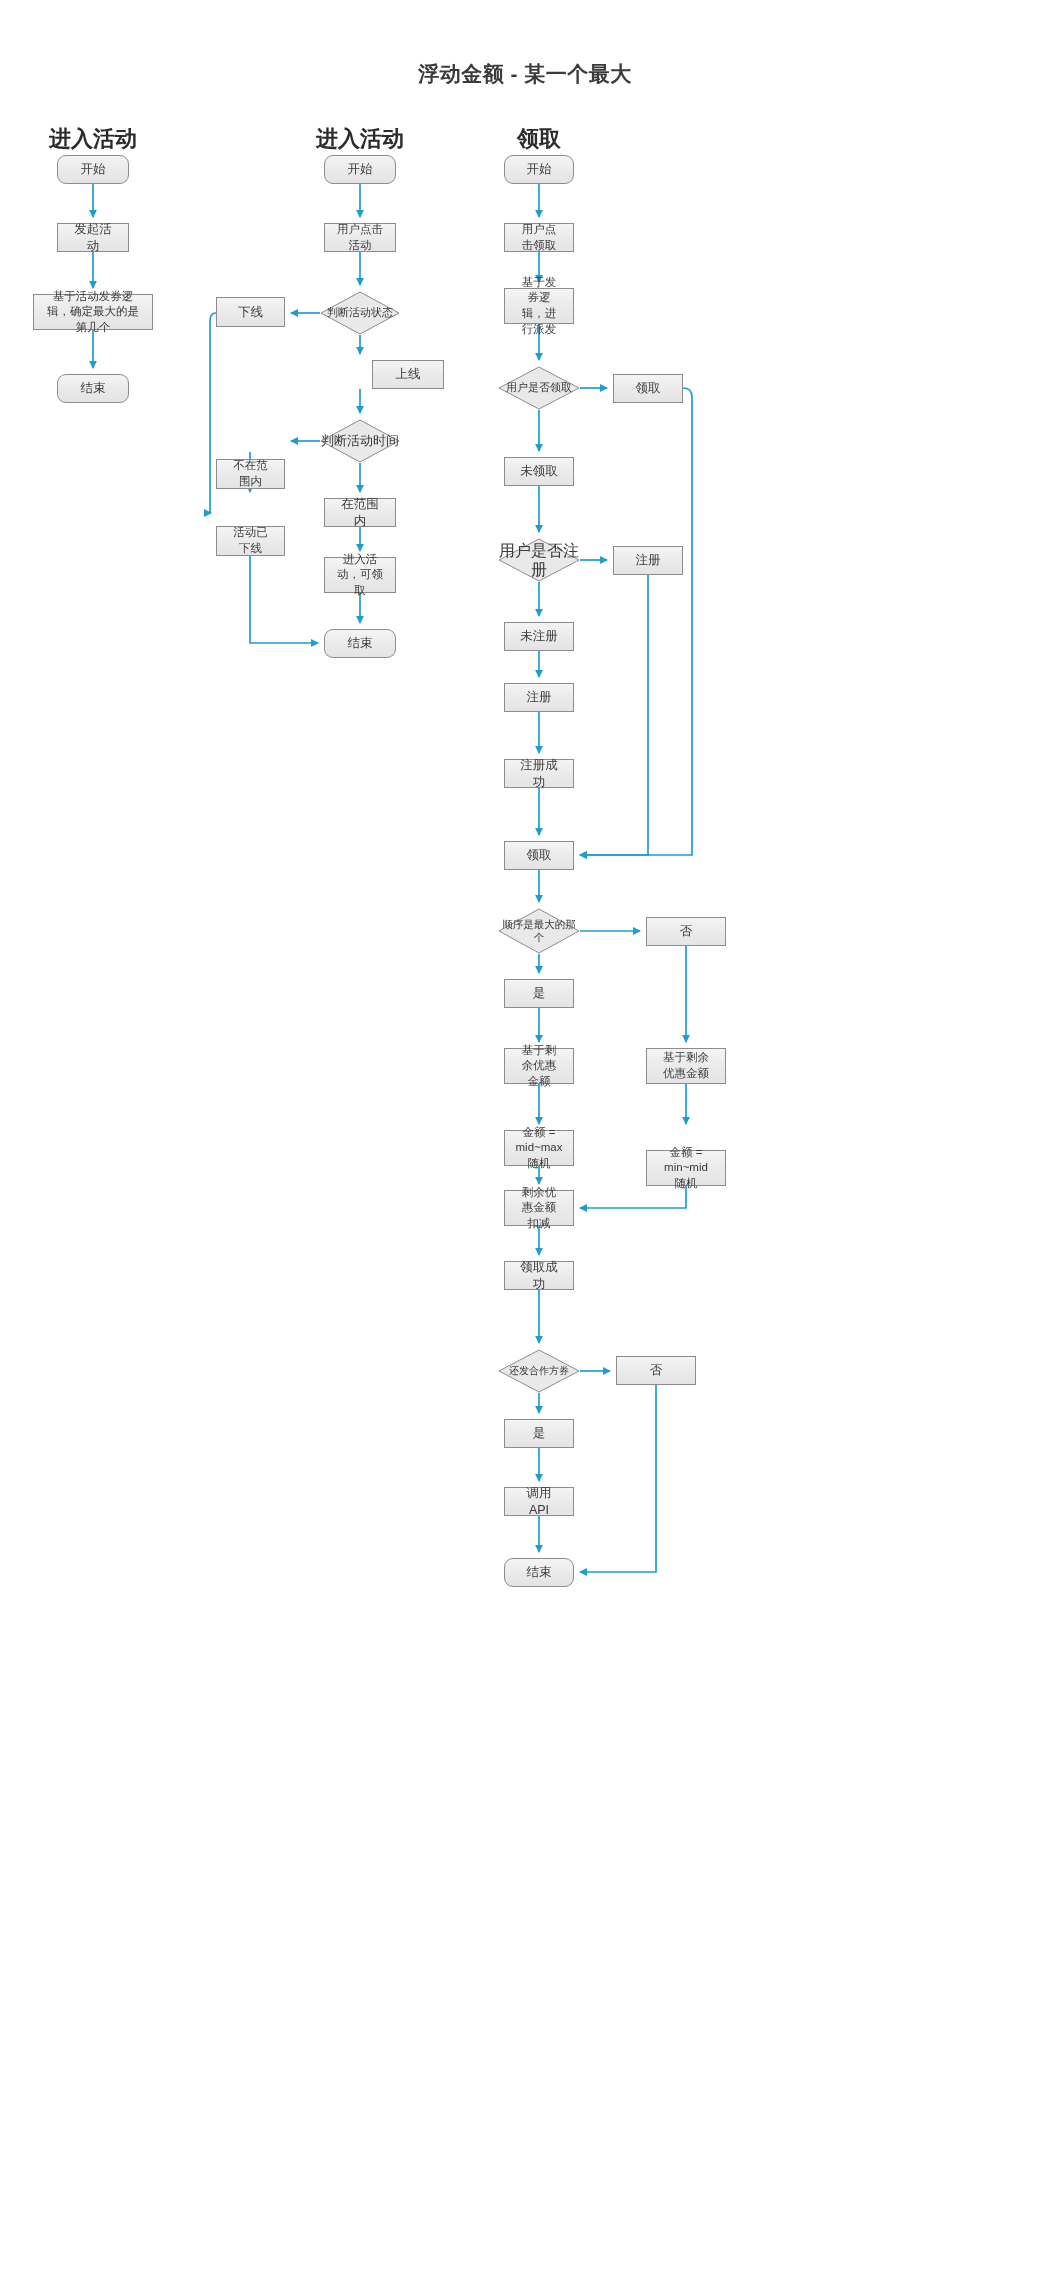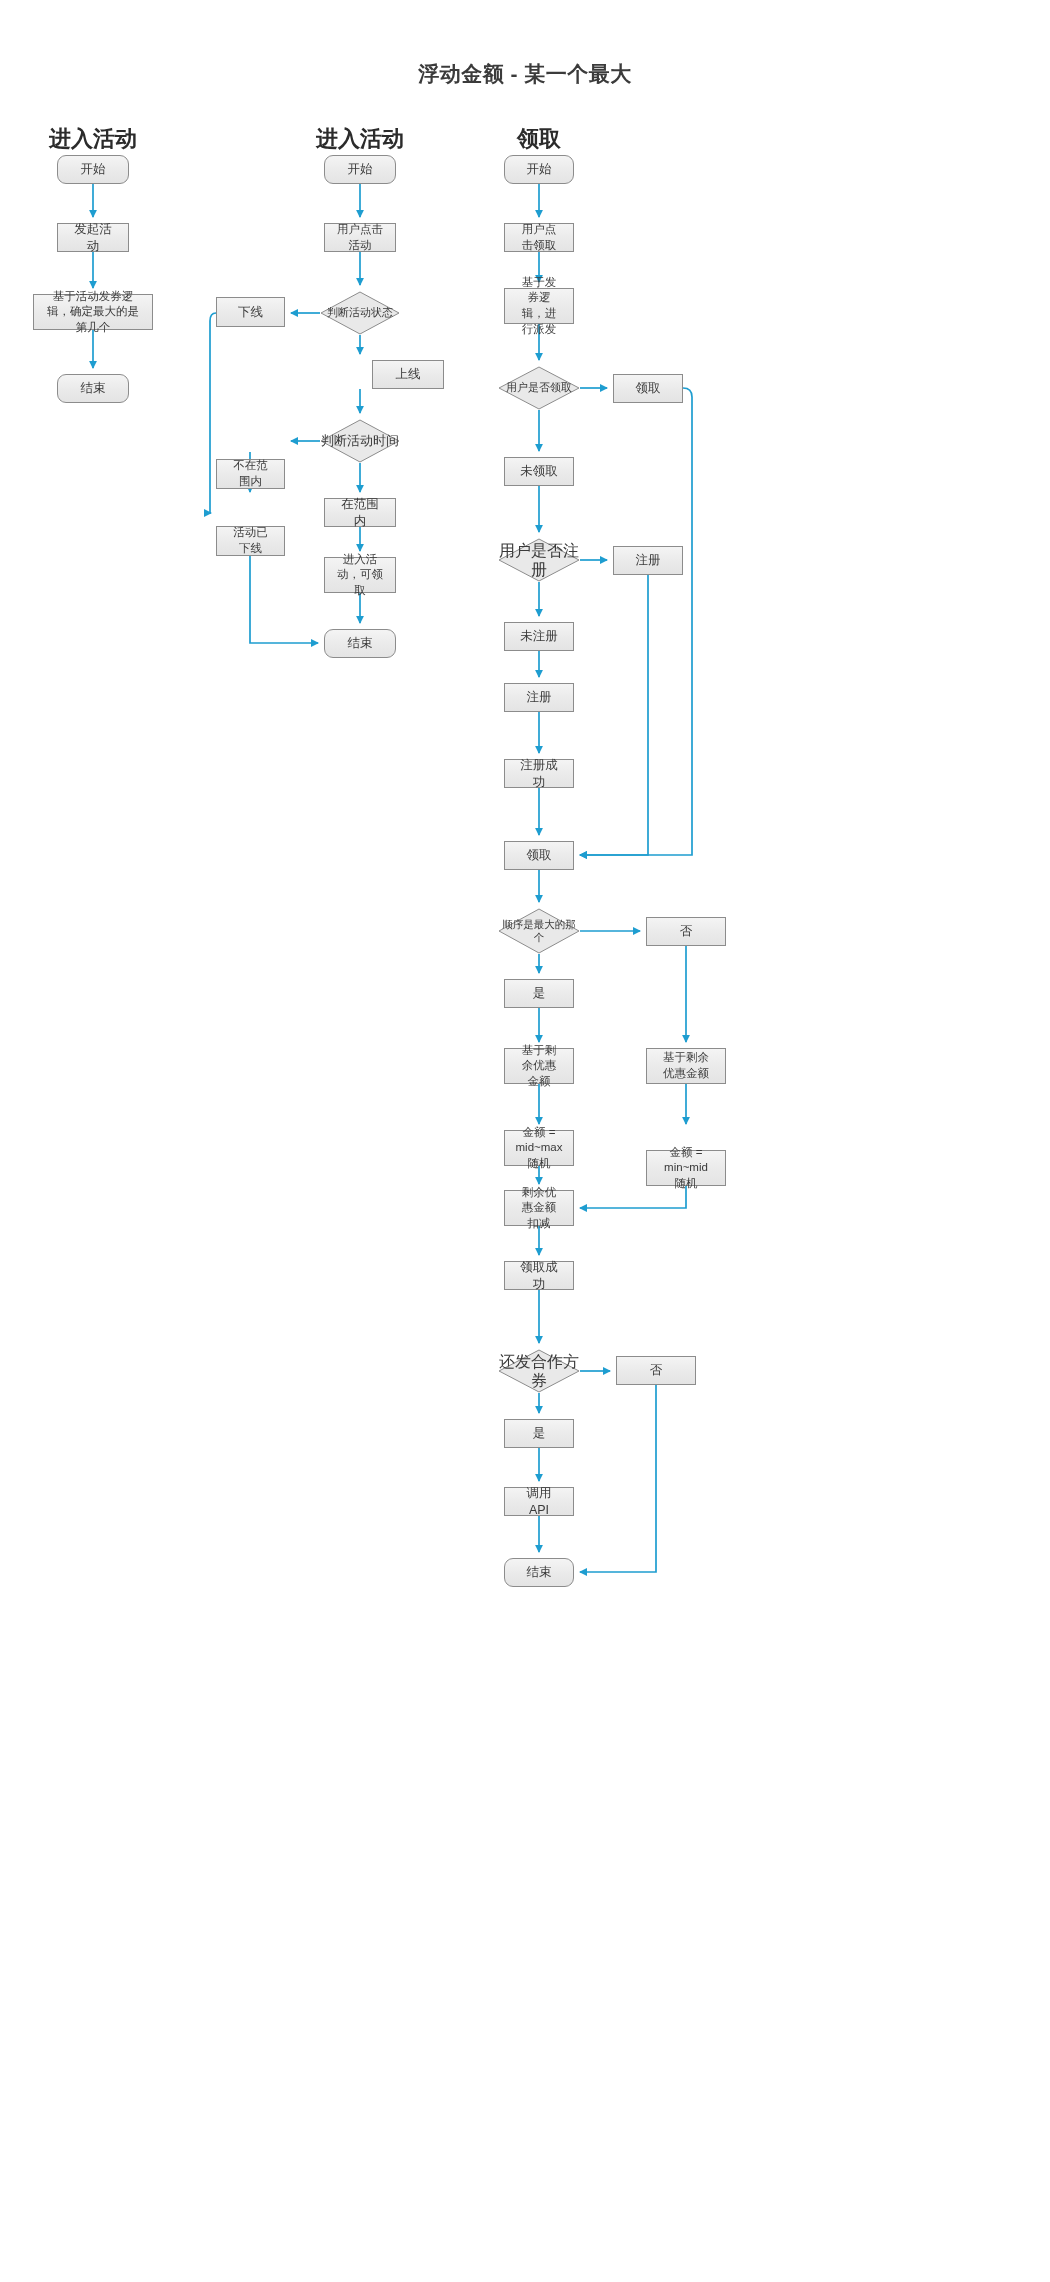--- a/index.html
+++ b/index.html
@@ -220,21 +220,21 @@
   <div class="node process" style="left:646px;top:1032px;width:80px;height:36px;font-size:11.5px;">基于剩余优惠金额</div>
   <div class="node process" style="left:504px;top:1114px;width:70px;height:36px;font-size:11.5px;">金额 = mid~max 随机</div>
   <div class="node process" style="left:646px;top:1114px;width:80px;height:36px;font-size:11.5px;margin-top:20px;">金额 = min~mid 随机</div>
   <div class="node process" style="left:504px;top:1174px;width:70px;height:36px;font-size:11.5px;">剩余优惠金额扣减</div>
   <div class="node process" style="left:504px;top:1245px;width:70px;height:29px;">领取成功</div>
 
   <div class="diamond-wrap" style="left:498px;top:1333px;width:82px;height:44px;">
     <svg class="dshape" viewBox="0 0 82 44" preserveAspectRatio="none">
       <polygon points="41,1 81,22 41,43 1,22" fill="#e9e9e9" stroke="#8c8c8c" stroke-width="1"></polygon>
     </svg>
-    <span class="dlabel" style="font-size:16px;">还发合作方券</span>
+    <span class="dlabel" style="font-size:10px;">还发合作方券</span>
   </div>
 
   <div class="node process" style="left:616px;top:1340px;width:80px;height:29px;">否</div>
   <div class="node process" style="left:504px;top:1403px;width:70px;height:29px;">是</div>
   <div class="node process" style="left:504px;top:1471px;width:70px;height:29px;">调用API</div>
   <div class="node terminator" style="left:504px;top:1542px;width:70px;height:29px;">结束</div>
 
 </div>
 
 </body></html>

